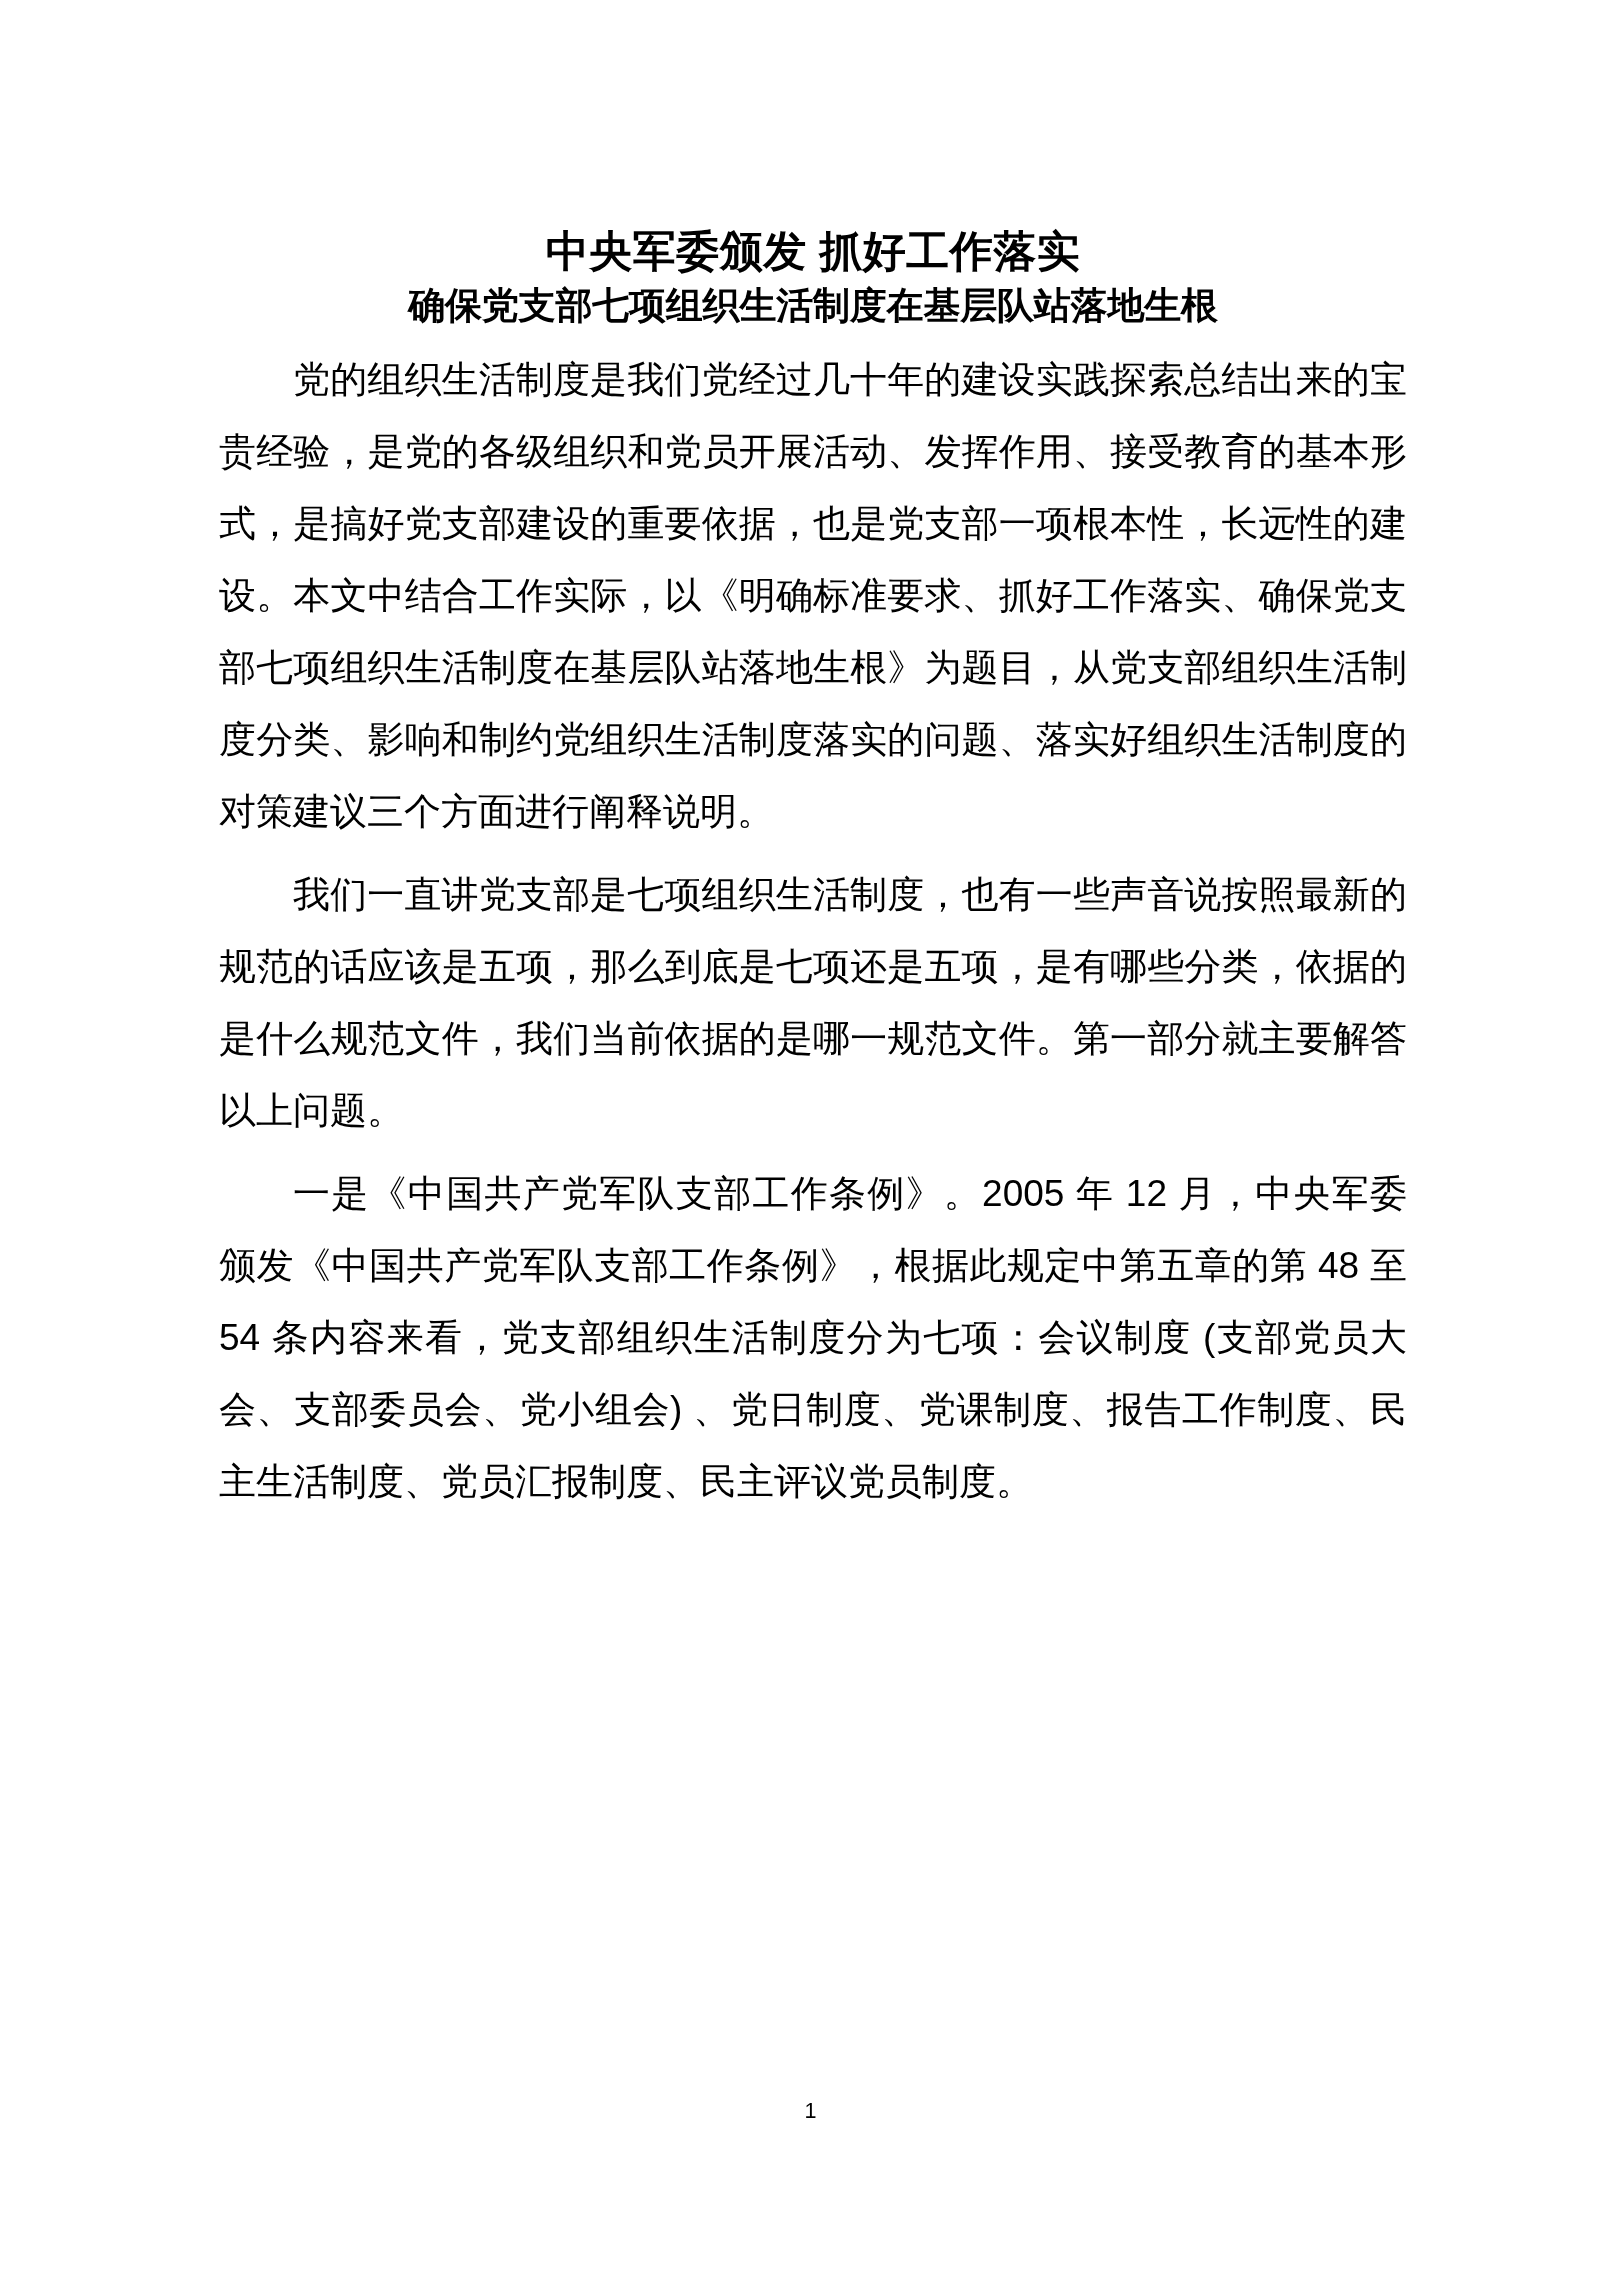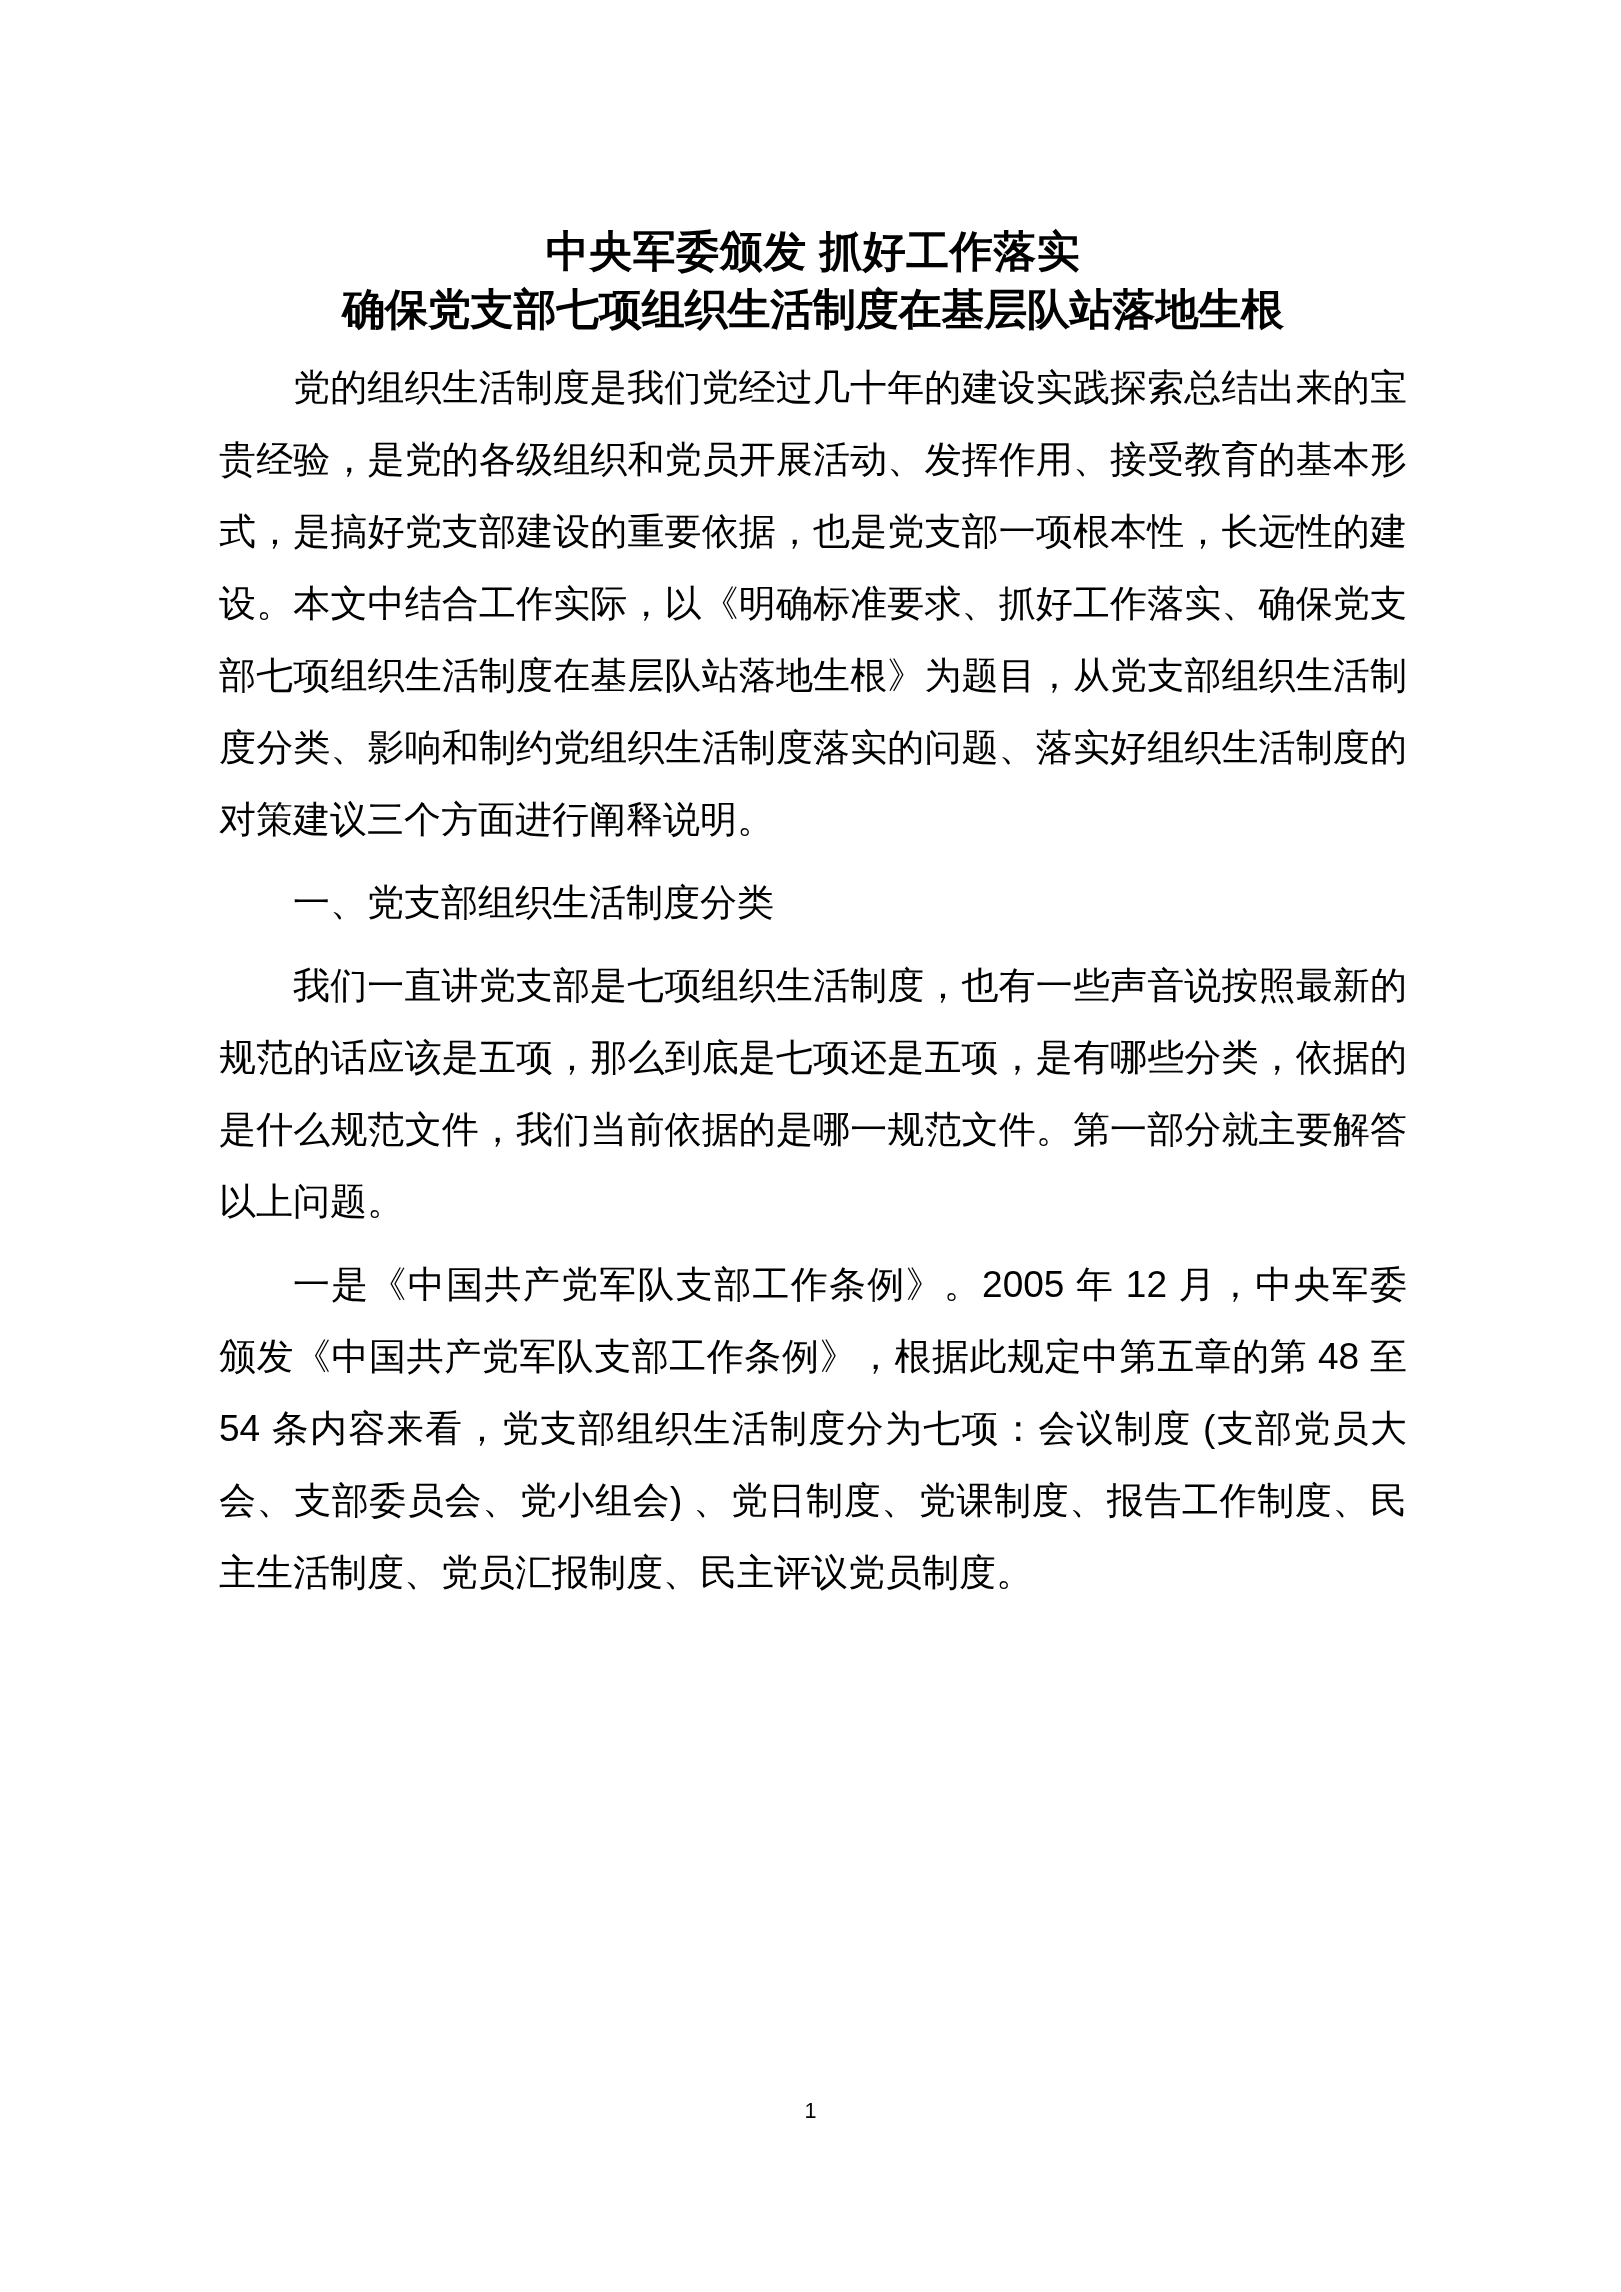--- a/index.html
+++ b/index.html
@@ -30,21 +30,21 @@
     font-size: 44px;
     line-height: 1.34;
     font-weight: 700;
     letter-spacing: 0.5px;
     white-space: nowrap;
   }
   .title-line1 {
     font-size: 43px;
   }
   .title-line2 {
-    font-size: 43px;
+    font-size: 37px;
     letter-spacing: -0.2px;
   }
   .body-para {
     font-size: 37px;
     line-height: 72px;
     text-align: justify;
     text-justify: inter-ideograph;
     margin: 11px;
     text-indent: 74px;
   }
@@ -68,21 +68,20 @@
 
   <div class="content">
 
     <div class="title">
       <div class="title-line1">中央军委颁发 抓好工作落实</div>
       <div class="title-line2">确保党支部七项组织生活制度在基层队站落地生根</div>
     </div>
 
     <p class="body-para first">党的组织生活制度是我们党经过几十年的建设实践探索总结出来的宝贵经验，是党的各级组织和党员开展活动、发挥作用、接受教育的基本形式，是搞好党支部建设的重要依据，也是党支部一项根本性，长远性的建设。本文中结合工作实际，以《明确标准要求、抓好工作落实、确保党支部七项组织生活制度在基层队站落地生根》为题目，从党支部组织生活制度分类、影响和制约党组织生活制度落实的问题、落实好组织生活制度的对策建议三个方面进行阐释说明。</p>
 
-    <p class="body-para">一、党支部组织生活制度分类</p>
 
     <p class="body-para">我们一直讲党支部是七项组织生活制度，也有一些声音说按照最新的规范的话应该是五项，那么到底是七项还是五项，是有哪些分类，依据的是什么规范文件，我们当前依据的是哪一规范文件。第一部分就主要解答以上问题。</p>
 
     <p class="body-para">一是《中国共产党军队支部工作条例》。2005 年 12 月，中央军委颁发《中国共产党军队支部工作条例》，根据此规定中第五章的第 48 至 54 条内容来看，党支部组织生活制度分为七项：会议制度 (支部党员大会、支部委员会、党小组会) 、党日制度、党课制度、报告工作制度、民主生活制度、党员汇报制度、民主评议党员制度。</p>
 
   </div>
 
   <div class="page-number">1</div>
 
 </div>

